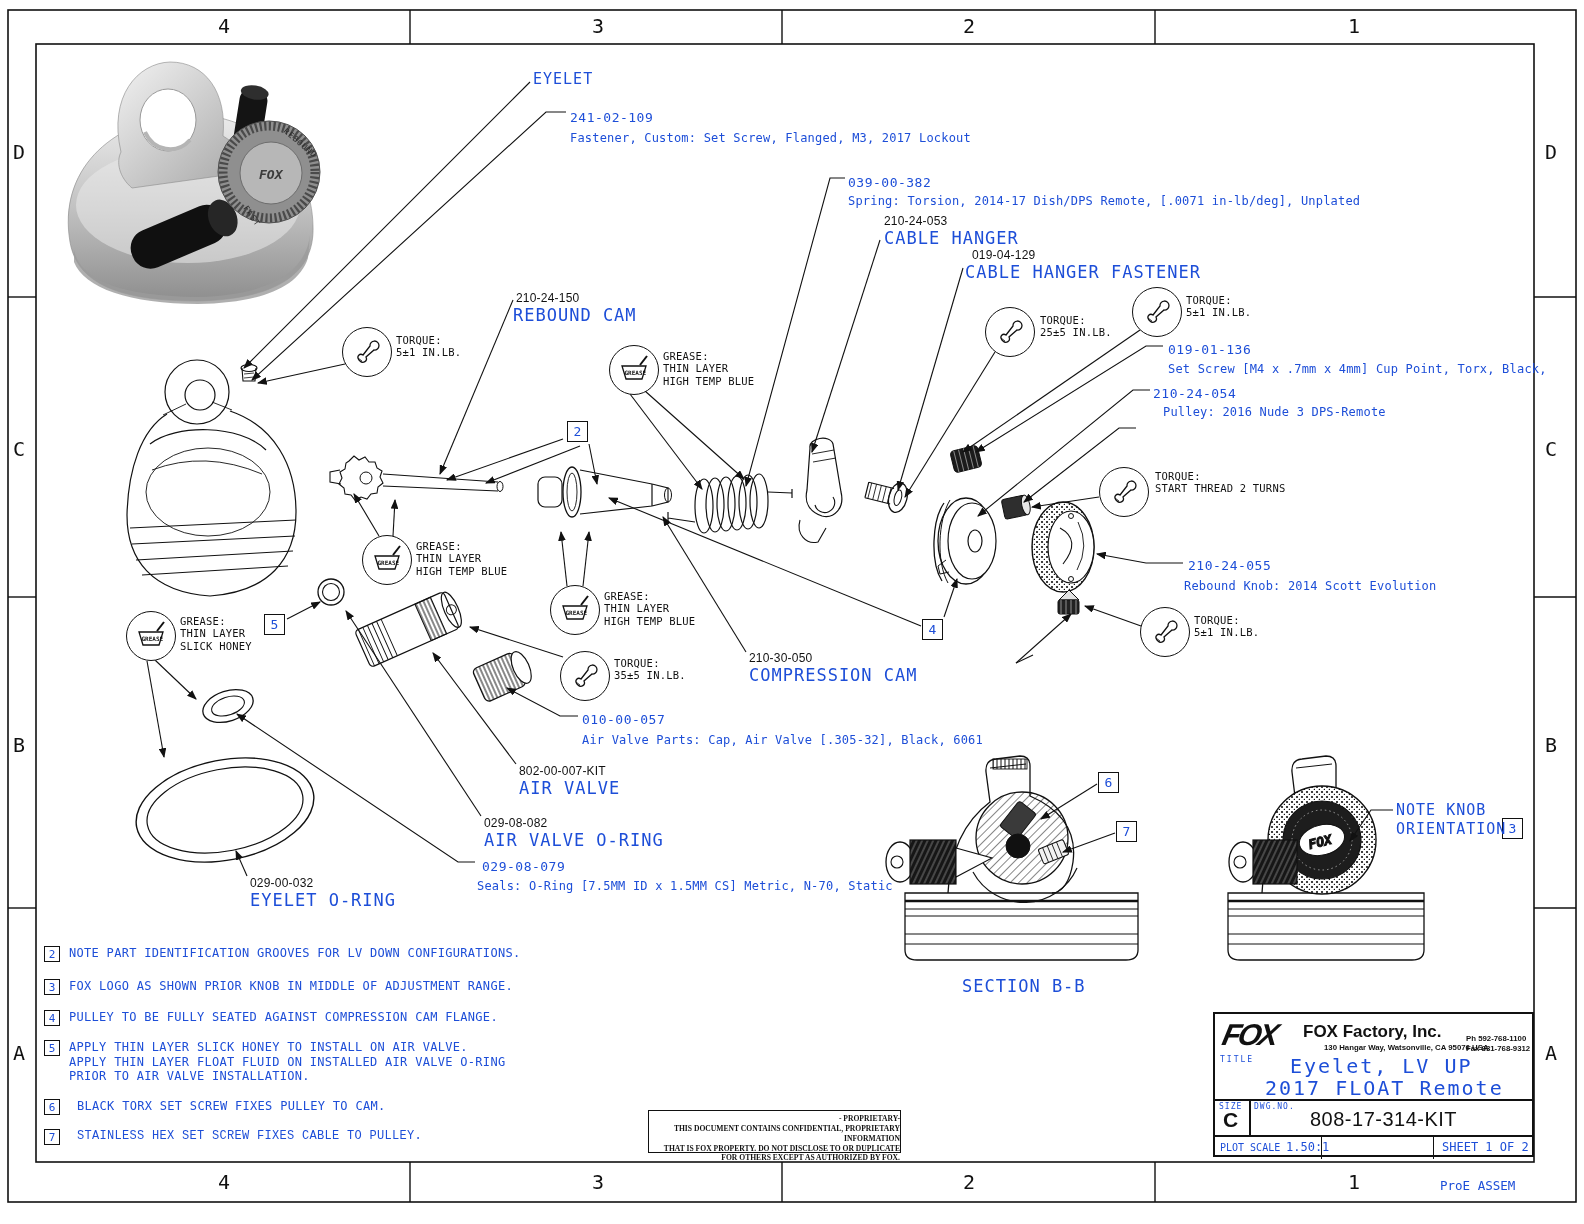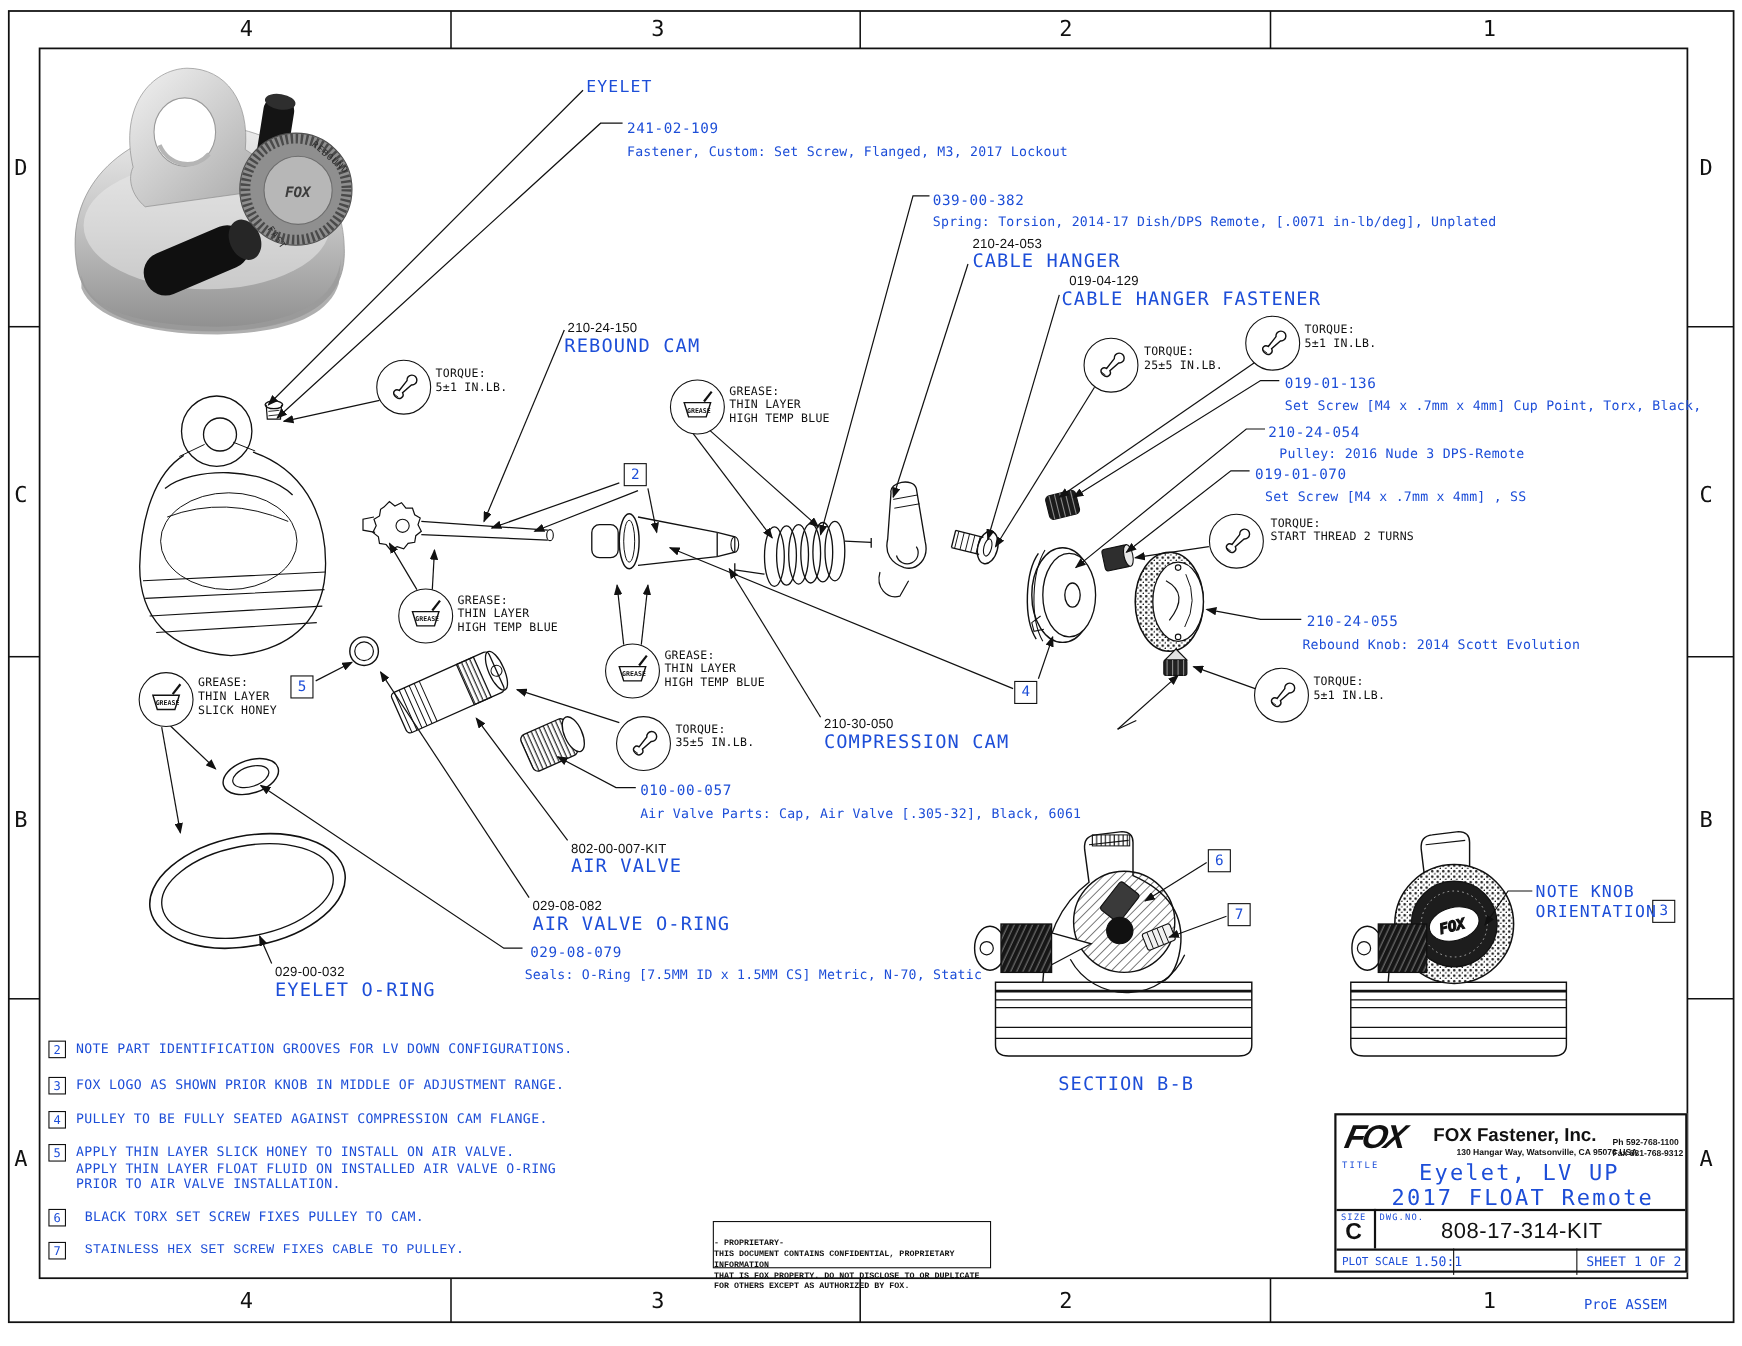--- a/index.html
+++ b/index.html
@@ -20,22 +20,22 @@
         display:flex;align-items:center;justify-content:center;font-size:13px;box-sizing:border-box;}
   .noterow{position:absolute;display:flex;align-items:flex-start;}
   .notebox{width:16px;height:16px;border:1.2px solid #111;display:flex;align-items:center;
            justify-content:center;font-size:11px;flex:0 0 auto;margin-right:9px;box-sizing:border-box;}
   .notetxt{font-size:12px;letter-spacing:.3px;line-height:1.22;white-space:nowrap;}
   
   #tblock{position:absolute;left:1213px;top:1012px;width:321px;height:145px;border:2px solid #111;box-sizing:border-box;background:#fff;}
   .tb-line{position:absolute;background:#111;}
   .hs{font-family:"Liberation Sans",sans-serif;}
   #prop{position:absolute;left:648px;top:1110px;width:253px;height:43px;border:1.2px solid #111;
-        box-sizing:border-box;text-align:left;font-family:Liberation Mono, monospace;
-        font-size:7.6px;font-weight:bold;line-height:1.3;padding-top:16px;}
+        box-sizing:border-box;text-align:right;font-family:Liberation Serif, serif;
+        font-size:7.6px;font-weight:bold;line-height:1.3;padding-top:3px;}
 </style>
 </head>
 <body>
 
 <div id="sheet">
 
 <svg width="1584" height="1224" viewBox="0 0 1584 1224" style="position:absolute;left:0;top:0;">
   <defs>
     <marker id="arr" markerWidth="9" markerHeight="7" refX="8" refY="3.5" orient="auto">
       <path d="M0,0 L9,3.5 L0,7 Z" fill="#111"></path>
@@ -349,24 +349,20 @@
 <div class="abs" style="left:1168px;top:342px;">
   <div class="cad pn">019-01-136</div>
   <div class="cad desc" style="margin-top:5px;">Set Screw [M4 x .7mm x 4mm] Cup Point, Torx, Black,</div>
 </div>
 
 <div class="abs" style="left:1153px;top:386px;">
   <div class="cad pn">210-24-054</div>
   <div class="cad desc" style="margin:4px 0 0 10px;">Pulley: 2016 Nude 3 DPS-Remote</div>
 </div>
 
-<div class="abs" style="left:1141px;top:424px;">
-  <div class="cad pn">019-01-070</div>
-  <div class="cad desc" style="margin:5px 0 0 9px;">Set Screw [M4 x .7mm x 4mm] , SS</div>
-</div>
 
 <div class="abs" style="left:1188px;top:558px;">
   <div class="cad pn">210-24-055</div>
   <div class="cad desc" style="margin:6px 0 0 -4px;">Rebound Knob: 2014 Scott Evolution</div>
 </div>
 
 
 <div class="abs" style="left:516px;top:291px;">
   <div class="pn-sm">210-24-150</div>
   <div class="cad bigname" style="margin-left:-3px;">REBOUND CAM</div>
@@ -570,21 +566,21 @@
 </div>
 
 <div id="tblock">
   <div class="tb-line" style="left:0;top:85px;width:100%;height:1.5px;"></div>
   <div class="tb-line" style="left:0;top:121px;width:100%;height:1.5px;"></div>
   <div class="tb-line" style="left:34px;top:85px;width:1.5px;height:36px;"></div>
   <div class="tb-line" style="left:106px;top:121px;width:1.2px;height:24px;"></div>
   <div class="tb-line" style="left:218px;top:121px;width:1.2px;height:24px;"></div>
 
   <div class="abs hs" style="left:8px;top:4px;font-size:30px;font-weight:900;font-style:italic;letter-spacing:-3px;transform:skewX(-12deg);">FOX</div>
-  <div class="abs hs" style="left:88px;top:8px;font-size:17px;font-weight:bold;">FOX Fastener, Inc.</div>
+  <div class="abs hs" style="left:88px;top:8px;font-size:17px;font-weight:bold;">FOX Factory, Inc.</div>
   <div class="abs hs" style="left:77px;top:29px;font-size:7.8px;font-weight:bold;margin-left:32px;">130 Hangar Way, Watsonville, CA 95076 USA</div>
   <div class="abs hs" style="left:251px;top:20px;font-size:7.8px;font-weight:bold;">Ph 592-768-1100</div>
   <div class="abs hs" style="left:251px;top:30px;font-size:7.8px;font-weight:bold;">Fax 831-768-9312</div>
   <div class="abs cad" style="left:5px;top:41px;font-size:8px;letter-spacing:2px;">TITLE</div>
   <div class="abs cad" style="left:75px;top:40px;font-size:20px;letter-spacing:2px;">Eyelet, LV UP</div>
   <div class="abs cad" style="left:50px;top:62px;font-size:20px;letter-spacing:2px;">2017 FLOAT Remote</div>
   <div class="abs cad" style="left:4px;top:88px;font-size:8px;letter-spacing:1px;">SIZE</div>
   <div class="abs hs" style="left:8px;top:94px;font-size:21px;font-weight:bold;">C</div>
   <div class="abs cad" style="left:39px;top:88px;font-size:8px;letter-spacing:1px;">DWG.NO.</div>
   <div class="abs hs" style="left:95px;top:94px;font-size:20px;letter-spacing:.5px;">808-17-314-KIT</div>

